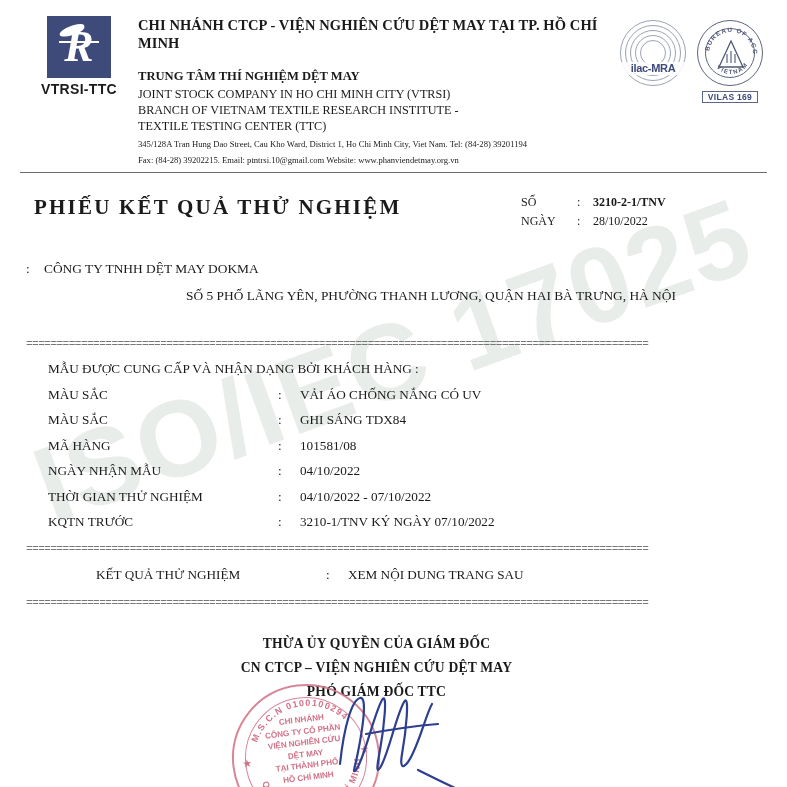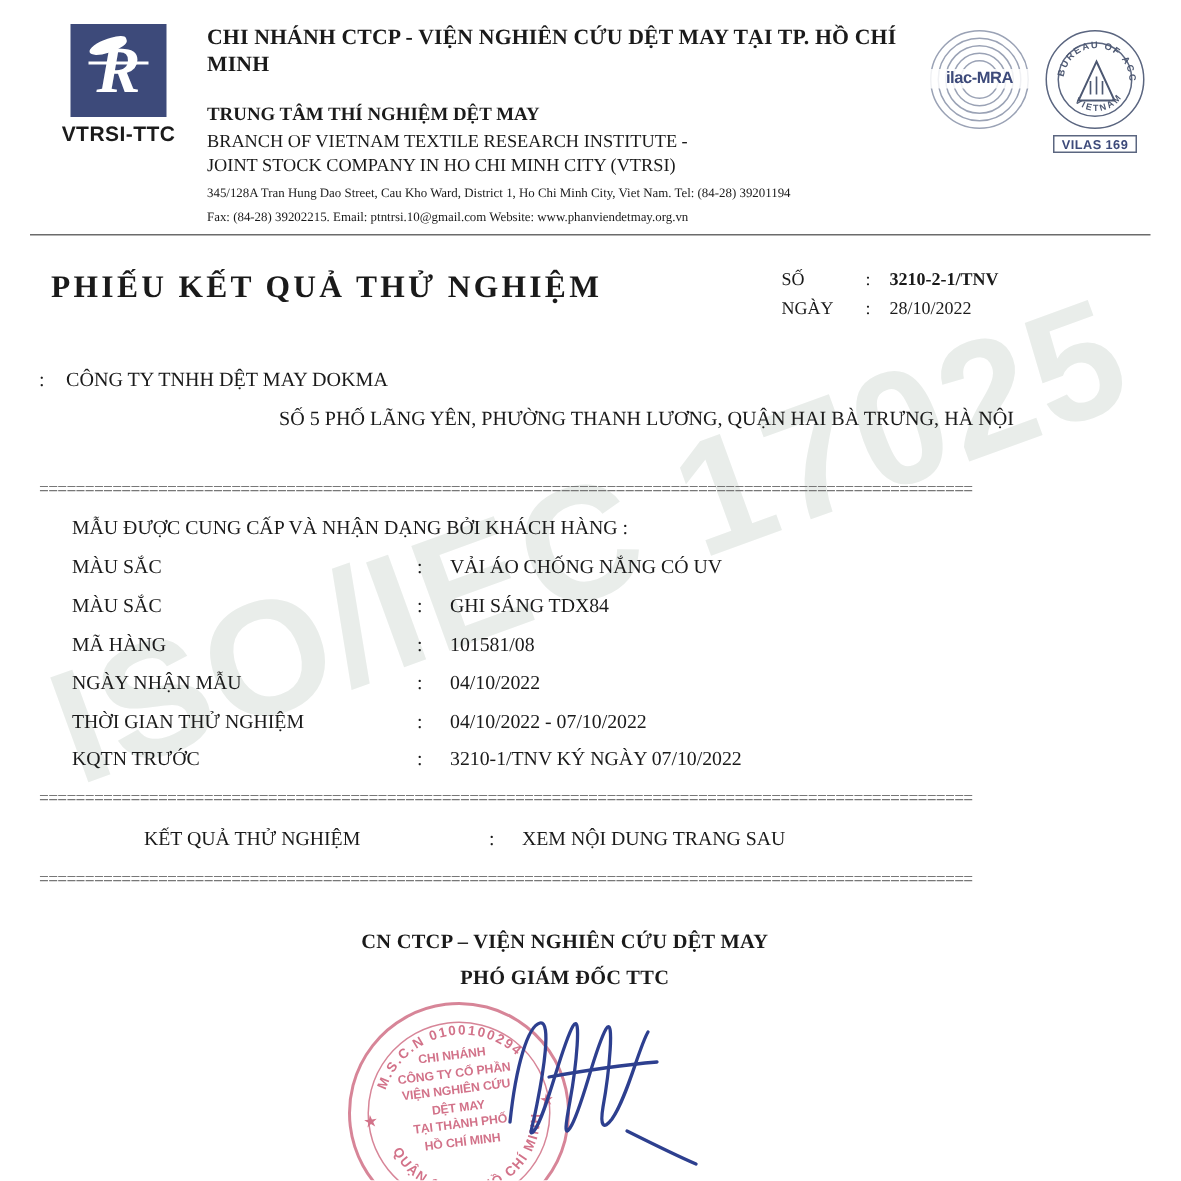--- a/index.html
+++ b/index.html
@@ -144,21 +144,21 @@
   .ilac .ring {
     position: absolute;
     border: 1px solid #9aa2b5;
     border-radius: 50%;
     left: 50%; top: 50%;
     transform: translate(-50%, -50%);
   }
   .ilac .ilac-label {
     position: absolute;
     left: 0; right: 0;
-    top: 26px;
+    top: 42px;
     text-align: center;
     font-family: "Liberation Sans", sans-serif;
     font-weight: bold;
     font-size: 11px;
     color: #3d4a7a;
     letter-spacing: -.3px;
     background: rgba(255,255,255,.85);
     line-height: 13px;
   }
   .boa {
@@ -360,22 +360,23 @@
           <div class="swoosh"></div>
           <div class="bar"></div>
           <div class="glyph">R</div>
         </div>
         <div class="logo-text">VTRSI-TTC</div>
       </div>
 
       <div class="org-block">
         <div class="org-l1">CHI NHÁNH CTCP - VIỆN NGHIÊN CỨU DỆT MAY TẠI TP. HỒ CHÍ MINH</div>
         <div class="org-l2">TRUNG TÂM THÍ NGHIỆM DỆT MAY</div>
+        <div class="org-en">JOINT STOCK COMPANY IN HO CHI MINH CITY (VTRSI)</div>
         <div class="org-en">BRANCH OF VIETNAM TEXTILE RESEARCH INSTITUTE -</div>
-        <div class="org-en">JOINT STOCK COMPANY IN HO CHI MINH CITY (VTRSI)</div>
+        <div class="org-en">TEXTILE TESTING CENTER  (TTC)</div>
         <div class="org-addr">345/128A Tran Hung Dao Street, Cau Kho Ward, District 1, Ho Chi Minh City, Viet Nam. Tel: (84-28) 39201194</div>
         <div class="org-addr">Fax: (84-28) 39202215. Email: ptntrsi.10@gmail.com  Website: www.phanviendetmay.org.vn</div>
       </div>
 
       <div class="accred-block">
 
         <div class="ilac">
           <div class="ring" style="width:64px;height:64px;"></div>
           <div class="ring" style="width:54px;height:54px;"></div>
           <div class="ring" style="width:44px;height:44px;"></div>
@@ -484,20 +485,21 @@
         <span class="r-key">KẾT QUẢ THỬ NGHIỆM</span>
         <span class="r-colon">:</span>
         <span class="r-val">XEM NỘI DUNG TRANG SAU</span>
       </div>
     </div>
 
     <div class="divider" style="margin-top:14px;">======================================================================================================</div>
 
     <div class="sig">
       <div class="sig-inner">
+        <div class="sig-line">THỪA ỦY QUYỀN CỦA GIÁM ĐỐC</div>
         <div class="sig-line">CN CTCP – VIỆN NGHIÊN CỨU DỆT MAY</div>
         <div class="sig-line">PHÓ GIÁM ĐỐC TTC</div>
 
         
         <div class="stamp">
           <div class="ring2"></div>
           <span class="star left">★</span>
           <span class="star right">★</span>
           <svg width="148" height="148" viewBox="0 0 148 148" aria-hidden="true">
             <defs>

